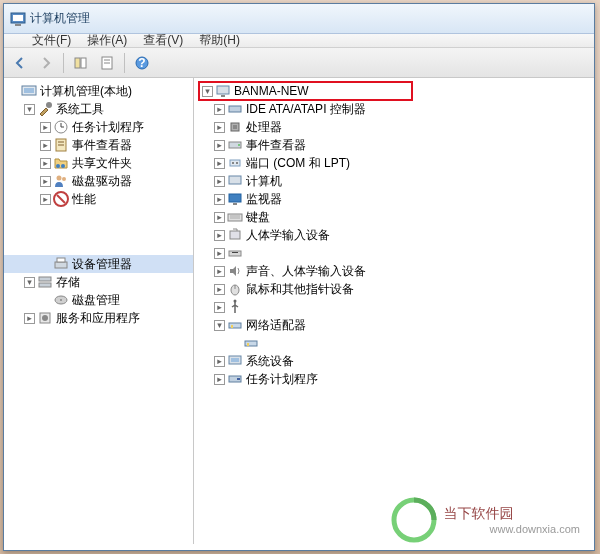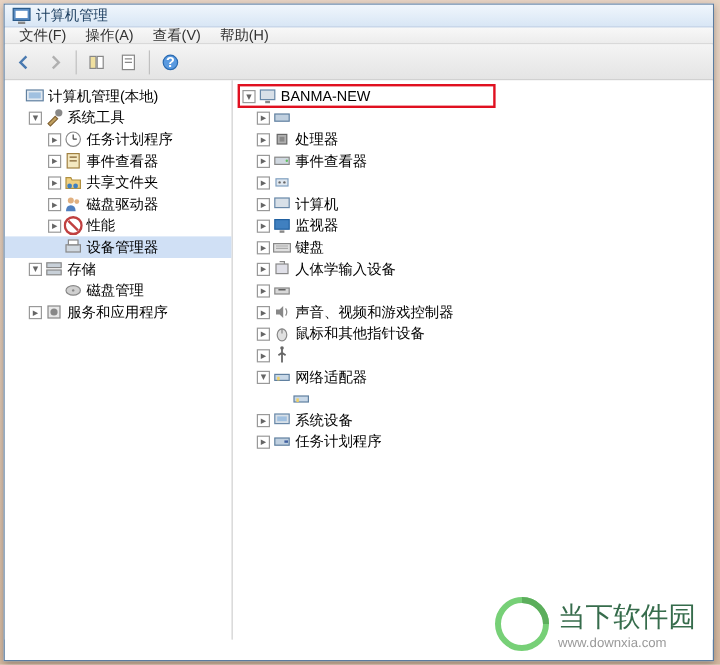--- a/index.html
+++ b/index.html
@@ -1,42 +1,42 @@
 <!DOCTYPE html>
 <html><head>
   <meta charset="utf-8">
   <style>
     * { margin: 0; padding: 0; box-sizing: border-box; font-family: 'Microsoft YaHei', 'Segoe UI', Tahoma, sans-serif; font-size: 12px; }
     body { background: linear-gradient(to bottom, #e8d4c4, #d4b8a0); width: 600px; height: 554px; overflow: hidden; position: relative; }
     .window { background: #fff; border: 1px solid #5a7ca0; width: 592px; height: 548px; margin: 3px; box-shadow: 0 2px 6px rgba(0,0,0,0.3); }
-    .titlebar { background: linear-gradient(to bottom, #f0f6fc, #d8e6f5); height: 19px; display: flex; align-items: center; padding: 0 6px; border-bottom: 1px solid #b0c4de; }
+    .titlebar { background: linear-gradient(to bottom, #f0f6fc, #d8e6f5); height: 30px; display: flex; align-items: center; padding: 0 6px; border-bottom: 1px solid #b0c4de; }
     .titlebar-icon { width: 16px; height: 16px; margin-right: 4px; display: inline-block; }
     .titlebar-title { color: #1a3c5e; font-size: 12px; }
-    .menubar { background: linear-gradient(to bottom, #f8f8f8, #ececec); height: 14px; display: flex; align-items: center; padding: 0 4px; border-bottom: 1px solid #d0d0d0; }
+    .menubar { background: linear-gradient(to bottom, #f8f8f8, #ececec); height: 14px; display: flex; align-items: center; padding: 0 20px; border-bottom: 1px solid #d0d0d0; }
     .menu-item { padding: 2px 8px; cursor: pointer; color: #333; }
     .toolbar { background: linear-gradient(to bottom, #f4f4f4, #e4e4e4); height: 30px; display: flex; align-items: center; padding: 0 4px; border-bottom: 1px solid #c8c8c8; gap: 2px; }
     .tool-btn { width: 24px; height: 24px; display: flex; align-items: center; justify-content: center; cursor: pointer; border-radius: 2px; }
     .tool-divider { width: 1px; height: 20px; background: #c0c0c0; margin: 0 3px; }
     .content { display: flex; height: calc(100% - 80px); }
     .left-panel { width: 190px; background: #fff; border-right: 1px solid #c8c8c8; overflow: auto; padding: 4px 0; }
     .right-panel { flex: 1; background: #fff; overflow: auto; padding: 4px 0; }
     .tree-item { display: flex; align-items: center; padding: 1px 0 1px 4px; cursor: pointer; height: 18px; white-space: nowrap; }
-    .tree-item.selected { background: #d0e0f5; }
+    .tree-item.selected { background: #d0e0f5; margin-top: 47px; }
     .tree-expand { width: 11px; height: 11px; margin-right: 2px; display: inline-flex; align-items: center; justify-content: center; font-size: 9px; color: #666; border: 1px solid #999; background: #fff; cursor: pointer; }
     .tree-expand.empty { border: none; background: transparent; }
     .tree-icon { width: 16px; height: 16px; margin-right: 3px; display: inline-flex; align-items: center; justify-content: center; }
     .tree-label { color: #000; }
     .indent-1 { padding-left: 20px; }
     .indent-2 { padding-left: 36px; }
     .highlight-box { border: 2px solid #e01020; padding: 0 2px; margin-left: 4px; display: inline-flex; align-items: center; }
     .watermark { position: absolute; bottom: 10px; right: 20px; display: flex; align-items: center; opacity: 0.85; }
     .watermark-icon { width: 48px; height: 48px; }
     .watermark-text { margin-left: 6px; }
-    .watermark-title { font-size: 23px; color: #14532d; }
-    .watermark-url { font-size: 11px; color: #888; }
+    .watermark-title { font-size: 14px; color: #7f1d1d; }
+    .watermark-url { font-size: 11px; color: #888; margin-left: 46px; }
     svg { display: block; }
   </style>
 </head>
 <body>
 
 <div class="window">
   <div class="titlebar">
     <span class="titlebar-icon">
       <svg viewBox="0 0 16 16">
           <rect x="1" y="2" width="14" height="10" fill="#5a8cc4" stroke="#2a5a8a"></rect>
@@ -220,20 +220,21 @@
           <span style="width:100px;"></span>
         </span>
       </div>
       <div class="tree-item indent-1">
         <span class="tree-expand">▸</span>
         <span class="tree-icon">
             <svg viewBox="0 0 16 16">
               <rect x="2" y="5" width="12" height="6" fill="#c0d0e0" stroke="#6080a0"></rect>
             </svg>
           </span>
+        <span class="tree-label">IDE ATA/ATAPI 控制器</span>
       </div>
       <div class="tree-item indent-1">
         <span class="tree-expand">▸</span>
         <span class="tree-icon">
             <svg viewBox="0 0 16 16">
               <rect x="4" y="4" width="8" height="8" fill="#b0b0b0" stroke="#666"></rect>
               <rect x="6" y="6" width="4" height="4" fill="#888"></rect>
             </svg>
           </span>
         <span class="tree-label">处理器</span>
@@ -250,20 +251,21 @@
       </div>
       <div class="tree-item indent-1">
         <span class="tree-expand">▸</span>
         <span class="tree-icon">
             <svg viewBox="0 0 16 16">
               <rect x="3" y="5" width="10" height="6" fill="#e0e8f0" stroke="#80a0c0"></rect>
               <circle cx="6" cy="8" r="1" fill="#666"></circle>
               <circle cx="10" cy="8" r="1" fill="#666"></circle>
             </svg>
           </span>
+        <span class="tree-label">端口 (COM 和 LPT)</span>
       </div>
       <div class="tree-item indent-1">
         <span class="tree-expand">▸</span>
         <span class="tree-icon">
             <svg viewBox="0 0 16 16">
               <rect x="2" y="3" width="12" height="8" fill="#d8e0e8" stroke="#6888a8"></rect>
             </svg>
           </span>
         <span class="tree-label">计算机</span>
       </div>
@@ -308,21 +310,21 @@
           </span>
       </div>
       <div class="tree-item indent-1">
         <span class="tree-expand">▸</span>
         <span class="tree-icon">
             <svg viewBox="0 0 16 16">
               <path d="M3 6 L6 6 L9 3 L9 13 L6 10 L3 10 Z" fill="#888"></path>
               <path d="M11 5 Q13 8 11 11" fill="none" stroke="#888"></path>
             </svg>
           </span>
-        <span class="tree-label">声音、视频和游戏控制器</span>
+        <span class="tree-label">声音、人体学输入设备</span>
       </div>
       <div class="tree-item indent-1">
         <span class="tree-expand">▸</span>
         <span class="tree-icon">
             <svg viewBox="0 0 16 16">
               <ellipse cx="8" cy="9" rx="4" ry="5" fill="#e0e0e0" stroke="#888"></ellipse>
               <line x1="8" y1="4" x2="8" y2="8" stroke="#888"></line>
             </svg>
           </span>
         <span class="tree-label">鼠标和其他指针设备</span>

